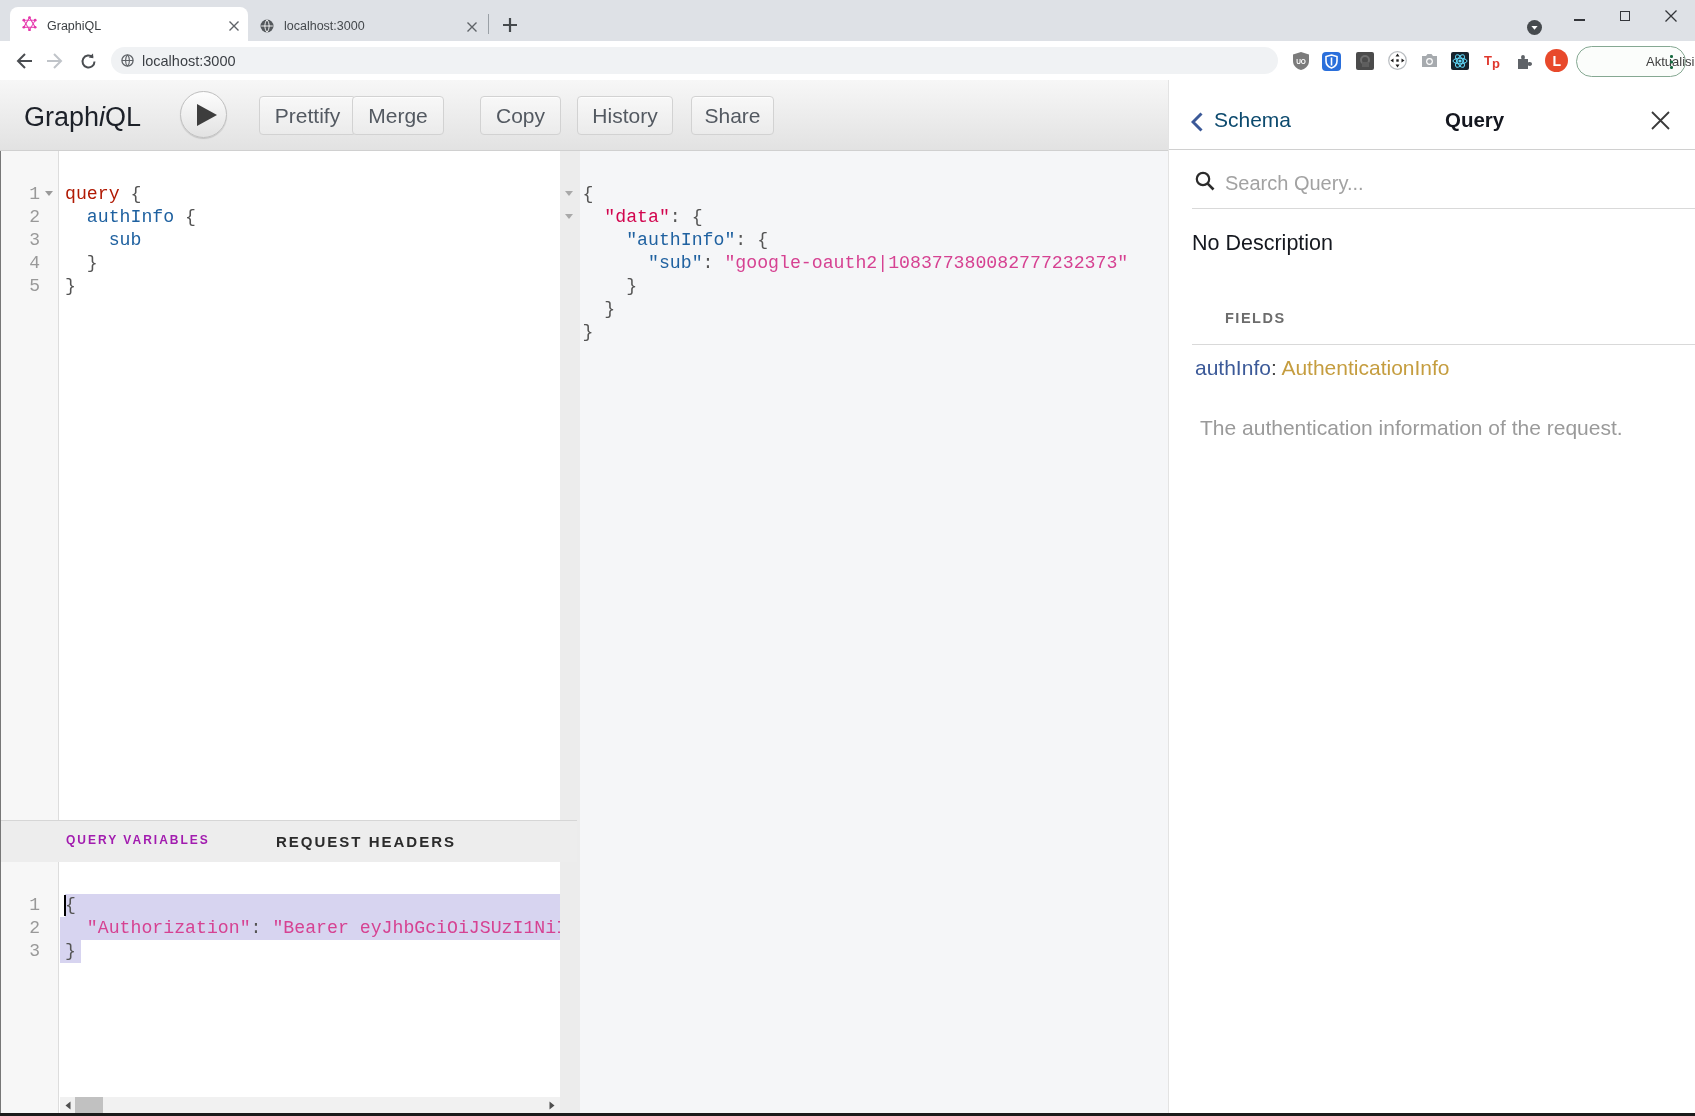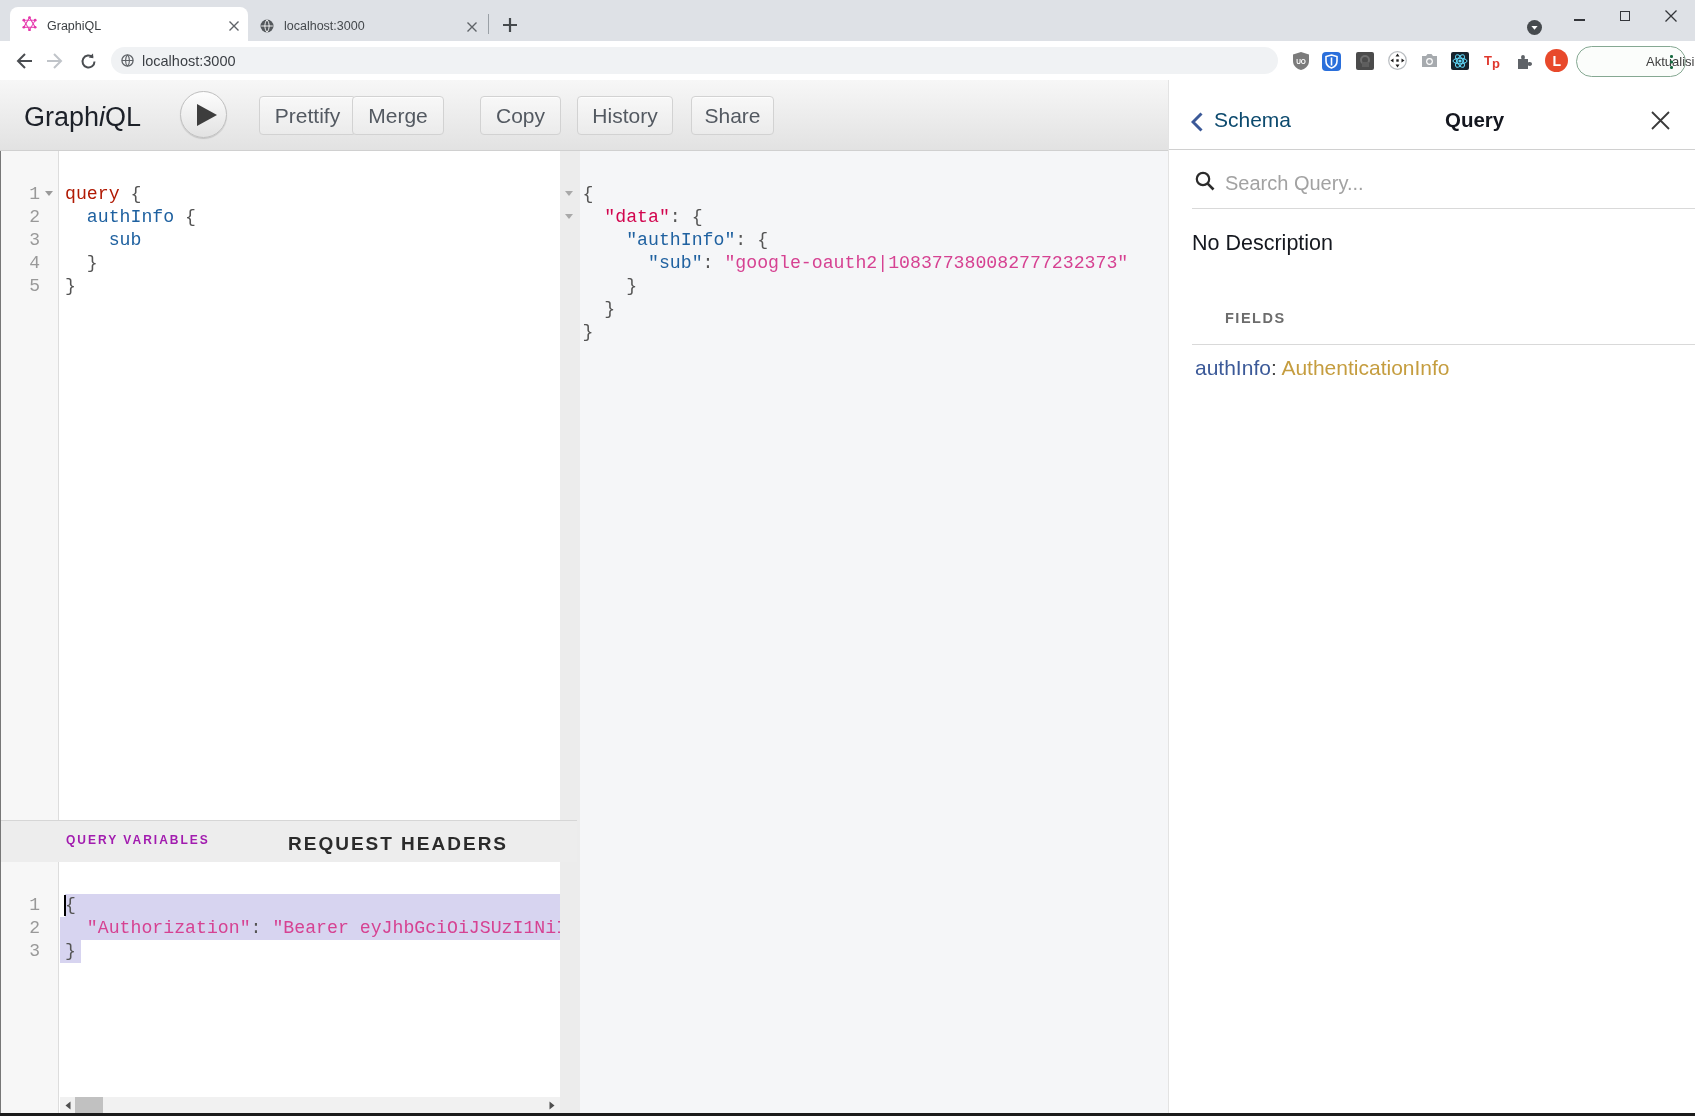--- a/index.html
+++ b/index.html
@@ -176,21 +176,21 @@
   <pre class="code" style="left:582.5px;top:182.5px;"><span class="pun">{</span>
   <span class="def">"data"</span><span class="pun">: {</span>
     <span class="prop">"authInfo"</span><span class="pun">: {</span>
       <span class="prop">"sub"</span><span class="pun">: </span><span class="str">"google-oauth2|108377380082777232373"</span>
     <span class="pun">}</span>
   <span class="pun">}</span>
 <span class="pun">}</span></pre>
 
   <div id="vartabs">
     <span class="abs" style="left:66px;top:12px;font-size:12px;font-weight:bold;letter-spacing:2px;color:#a21caf;">QUERY VARIABLES</span>
-    <span class="abs" style="left:276px;top:12px;font-size:19px;font-weight:bold;letter-spacing:2px;color:#2b2b2b;margin-left:12px;">REQUEST HEADERS</span>
+    <span class="abs" style="left:276px;top:12px;font-size:15px;font-weight:bold;letter-spacing:2px;color:#2b2b2b;">REQUEST HEADERS</span>
   </div>
   <div id="varedit">
     <div class="sel" style="left:65px;top:32px;width:495px;height:23px;"></div>
     <div class="sel" style="left:60px;top:55px;width:500px;height:23px;"></div>
     <div class="sel" style="left:60px;top:78px;width:21px;height:23px;"></div>
     <div class="abs" style="left:64px;top:33px;width:2px;height:21px;background:#000;"></div>
     <pre class="code" style="left:65px;top:32px;"><span class="pun">{</span>
   <span class="str">"Authorization"</span><span class="pun">: </span><span class="str">"Bearer eyJhbGciOiJSUzI1NiIsI</span>
 <span class="pun">}</span></pre>
   </div>
@@ -220,16 +220,17 @@
     <svg class="abs" style="left:25px;top:90px" width="22" height="22" viewBox="0 0 22 22">
         <circle cx="9" cy="9" r="6.2" fill="none" stroke="#2b2b2b" stroke-width="2.2"></circle>
         <path d="M13.7 13.7 L19.5 19.5" stroke="#2b2b2b" stroke-width="2.6"></path>
       </svg>
     <span class="abs" style="left:56px;top:92px;font-size:20px;color:#a2a2a2;">Search Query...</span>
     <div class="abs" style="left:23px;top:128px;width:504px;height:1px;background:#d9d9d9;"></div>
     <span class="abs" style="left:23px;top:151px;font-size:21.5px;color:#15181f;">No Description</span>
     <span class="abs" style="left:26px;top:230px;font-size:14.5px;font-weight:bold;letter-spacing:1.5px;color:#6c6c6c;margin-left:30px;">FIELDS</span>
     <div class="abs" style="left:23px;top:264px;width:504px;height:1px;background:#d9d9d9;"></div>
     <span class="abs" style="left:26px;top:276px;font-size:21px;"><span style="color:#3B5998;">authInfo</span><span style="color:#444;">: </span><span style="color:#C59D3F;">AuthenticationInfo</span></span>
+    <span class="abs" style="left:31px;top:336px;font-size:21px;color:#9a9a9a;">The authentication information of the request.</span>
   </div>
   <div id="botstrip"></div>
   <div id="leftedge"></div>
 </div>
 
 </body></html>

